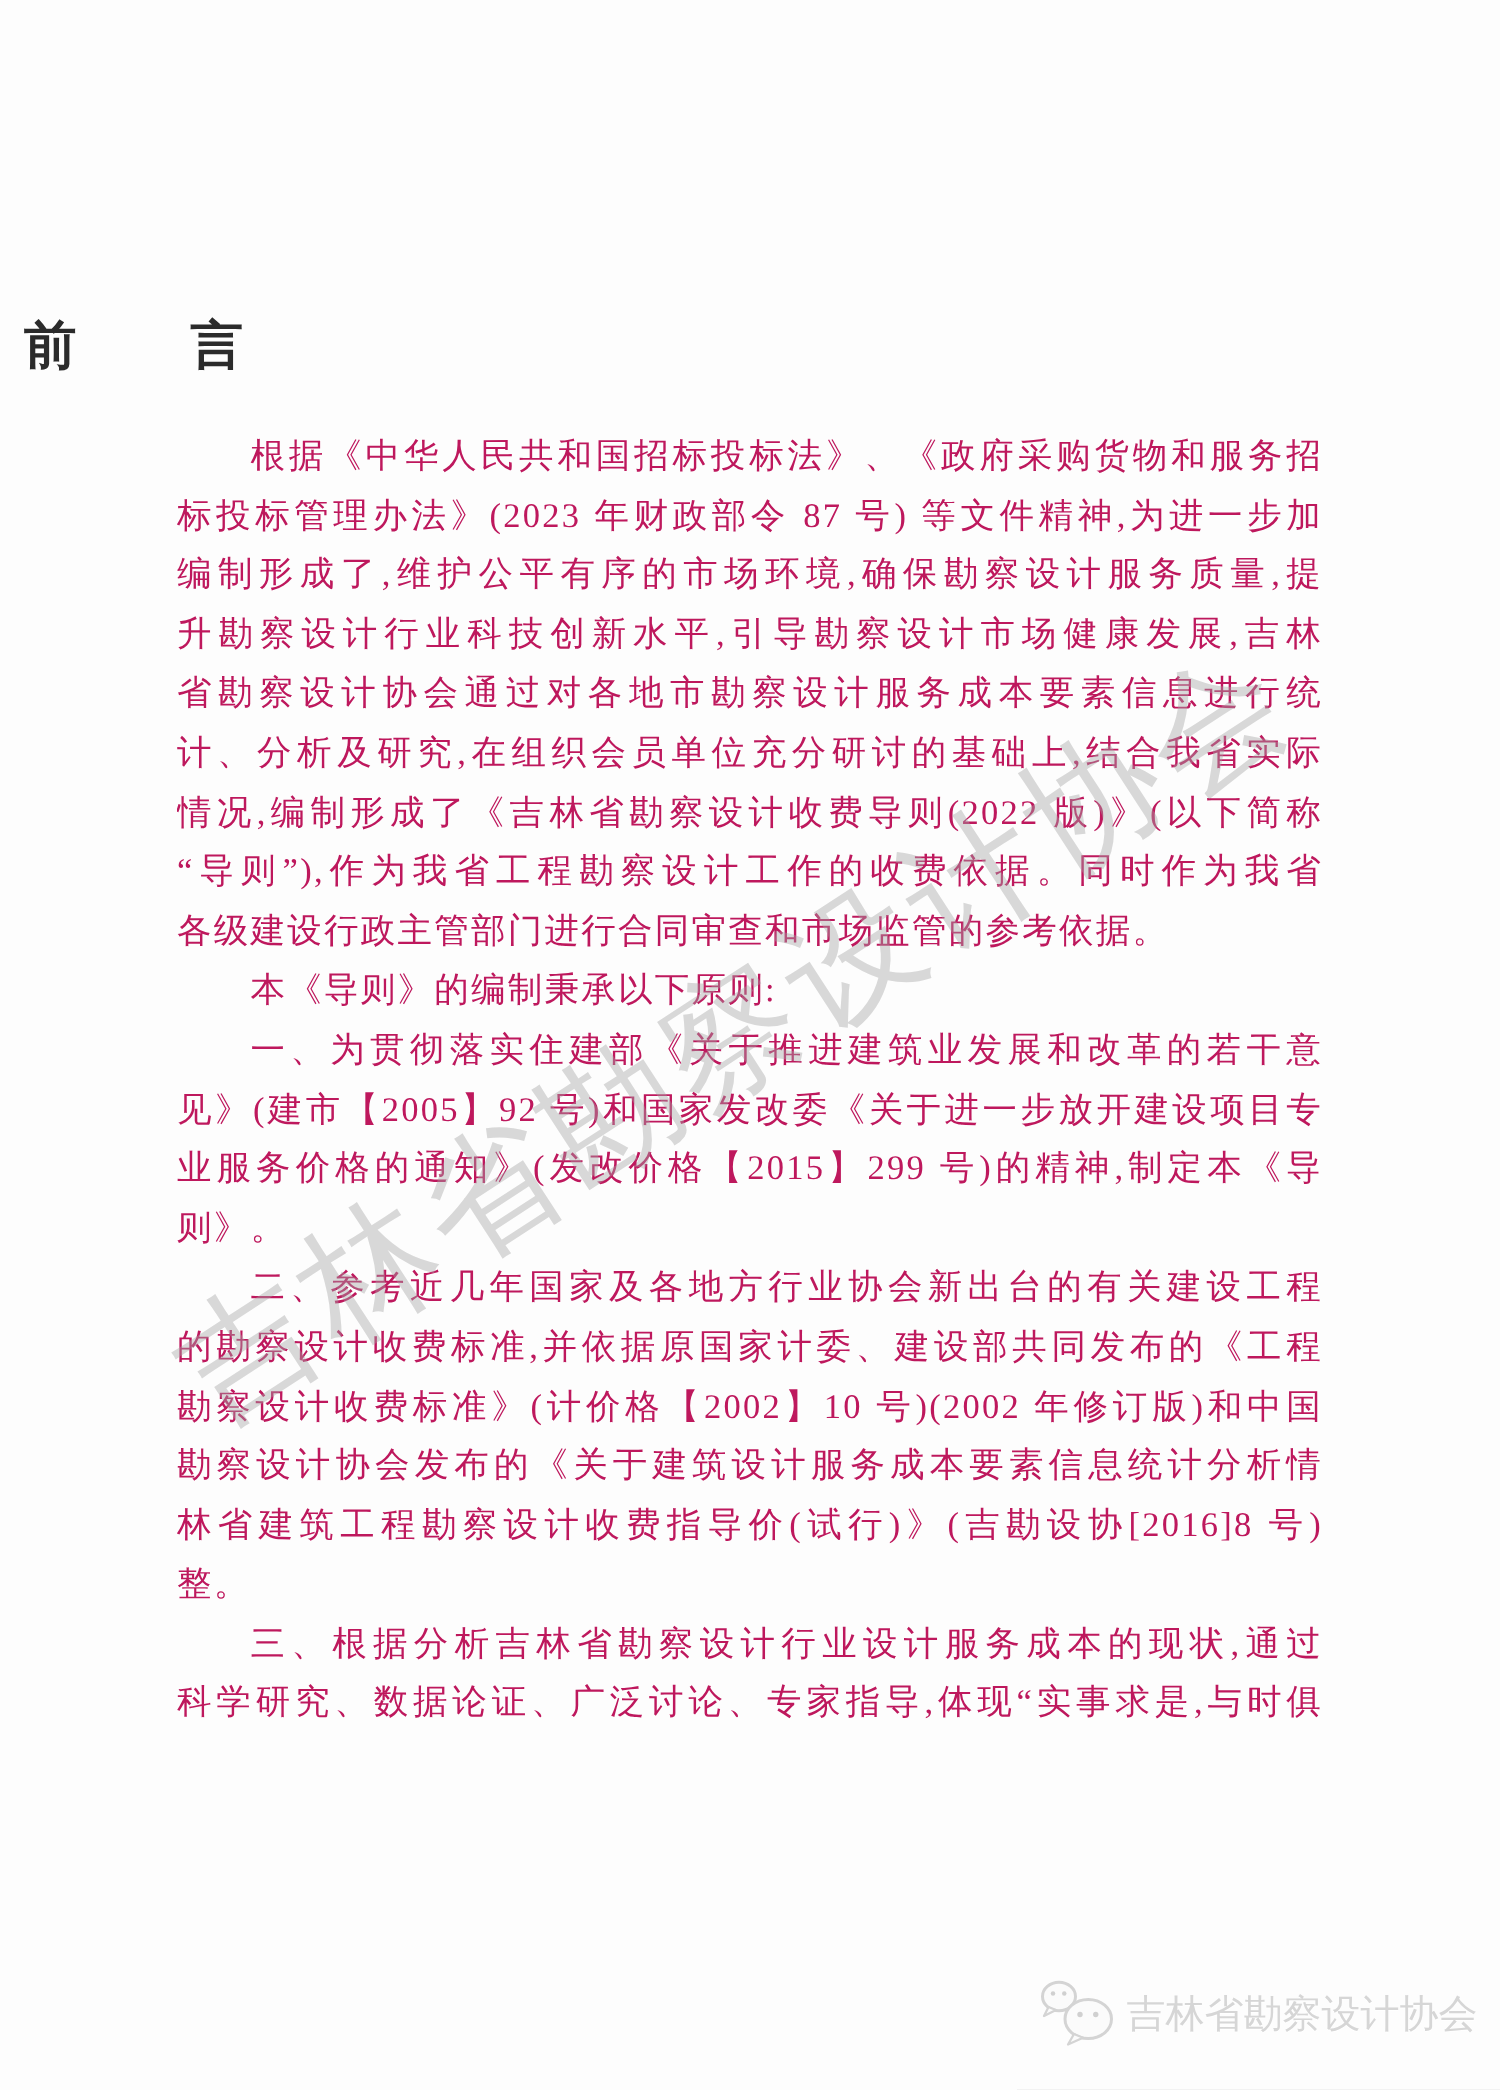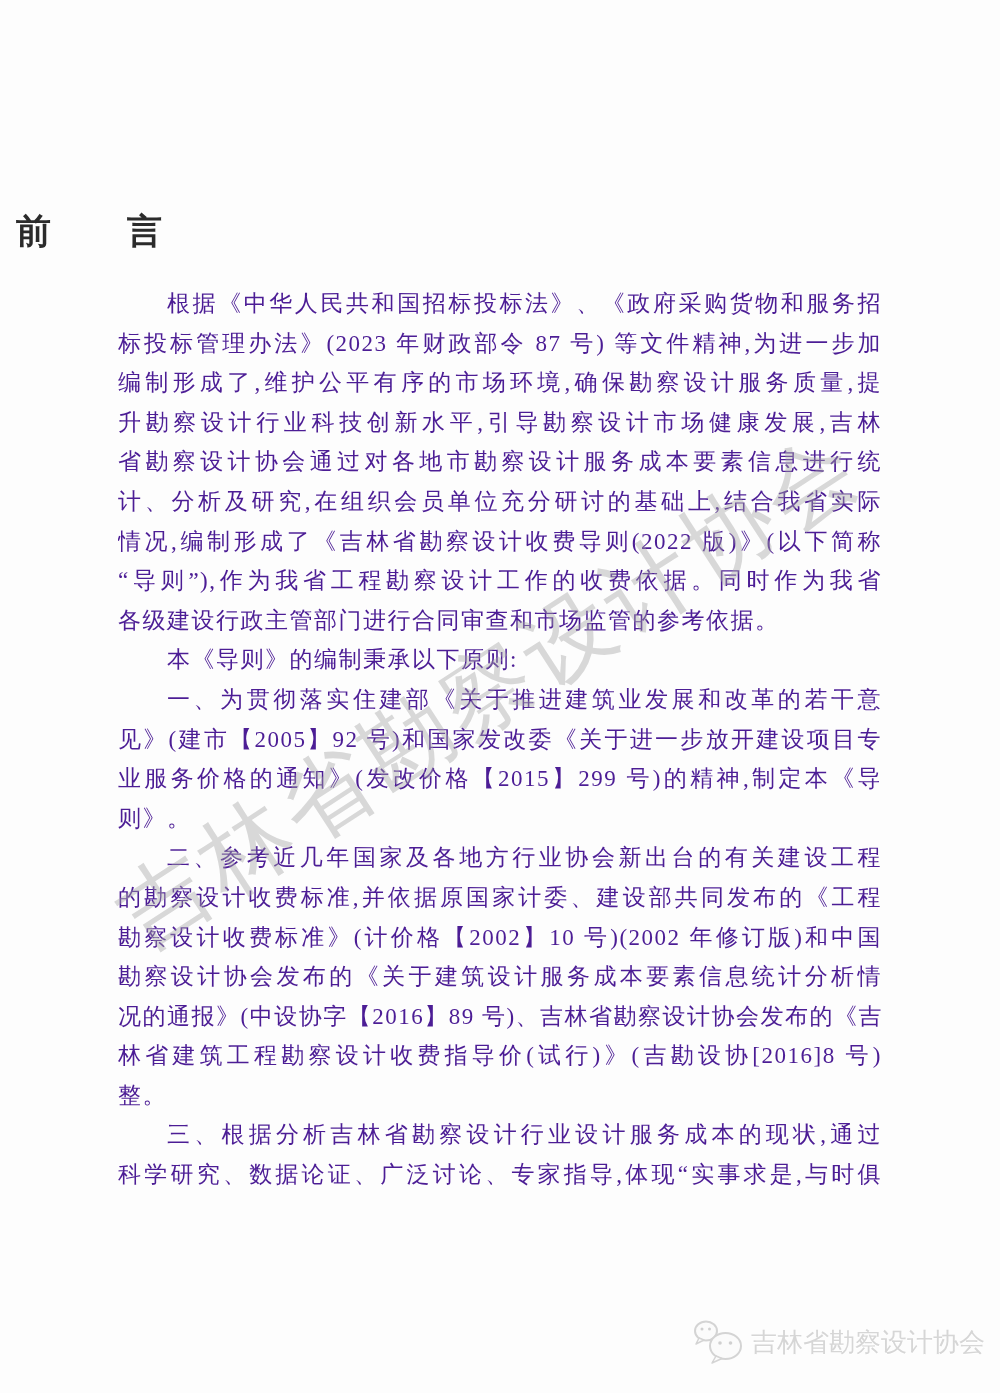--- a/index.html
+++ b/index.html
@@ -32,21 +32,21 @@
     letter-spacing: 2px;
     z-index: 2;
   }
   
   .body-text {
     position: absolute;
     left: 118px;
     top: 284px;
     width: 764px;
     font-size: 23px;
-    color: #4c1d95;
+    color: #be185d;
     z-index: 2;
   }
   .body-line {
     height: 39.6px;
     line-height: 39.6px;
     letter-spacing: 1.5px;
     text-align: justify;
     text-align-last: justify;
     -moz-text-align-last: justify;
     text-justify: inter-character;
@@ -121,21 +121,20 @@
       <div class="body-line para-end">各级建设行政主管部门进行合同审查和市场监管的参考依据。</div>
       <div class="body-line indent para-end">本《导则》的编制秉承以下原则:</div>
       <div class="body-line indent">一、为贯彻落实住建部《关于推进建筑业发展和改革的若干意</div>
       <div class="body-line">见》(建市【2005】92 号)和国家发改委《关于进一步放开建设项目专</div>
       <div class="body-line">业服务价格的通知》(发改价格【2015】299 号)的精神,制定本《导</div>
       <div class="body-line para-end">则》。</div>
       <div class="body-line indent">二、参考近几年国家及各地方行业协会新出台的有关建设工程</div>
       <div class="body-line">的勘察设计收费标准,并依据原国家计委、建设部共同发布的《工程</div>
       <div class="body-line">勘察设计收费标准》(计价格【2002】10 号)(2002 年修订版)和中国</div>
       <div class="body-line">勘察设计协会发布的《关于建筑设计服务成本要素信息统计分析情</div>
-      <div class="body-line">况的通报》(中设协字【2016】89 号)、吉林省勘察设计协会发布的《吉</div>
       <div class="body-line">林省建筑工程勘察设计收费指导价(试行)》(吉勘设协[2016]8 号)</div>
       <div class="body-line para-end">整。</div>
       <div class="body-line indent">三、根据分析吉林省勘察设计行业设计服务成本的现状,通过</div>
       <div class="body-line">科学研究、数据论证、广泛讨论、专家指导,体现“实事求是,与时俱</div>
     </div>
 
   <div class="footer-brand">
     <span class="wc-icon">
       <svg width="52" height="48" viewBox="0 0 52 48" xmlns="http://www.w3.org/2000/svg">
 

